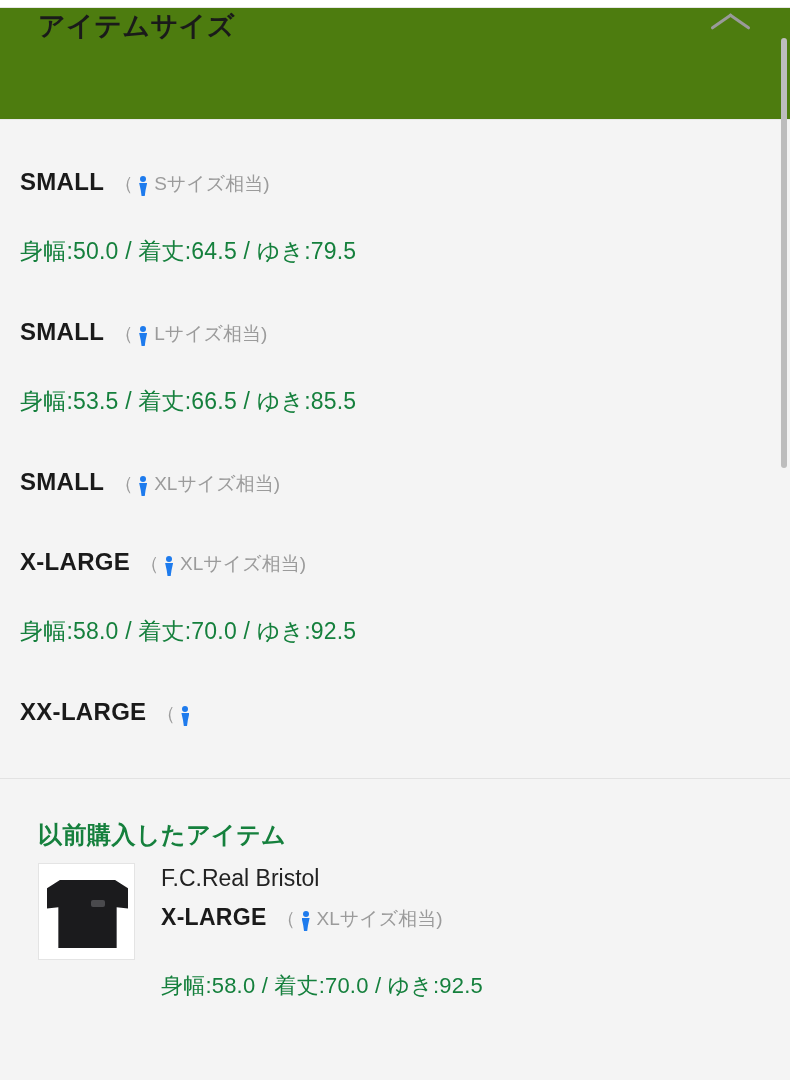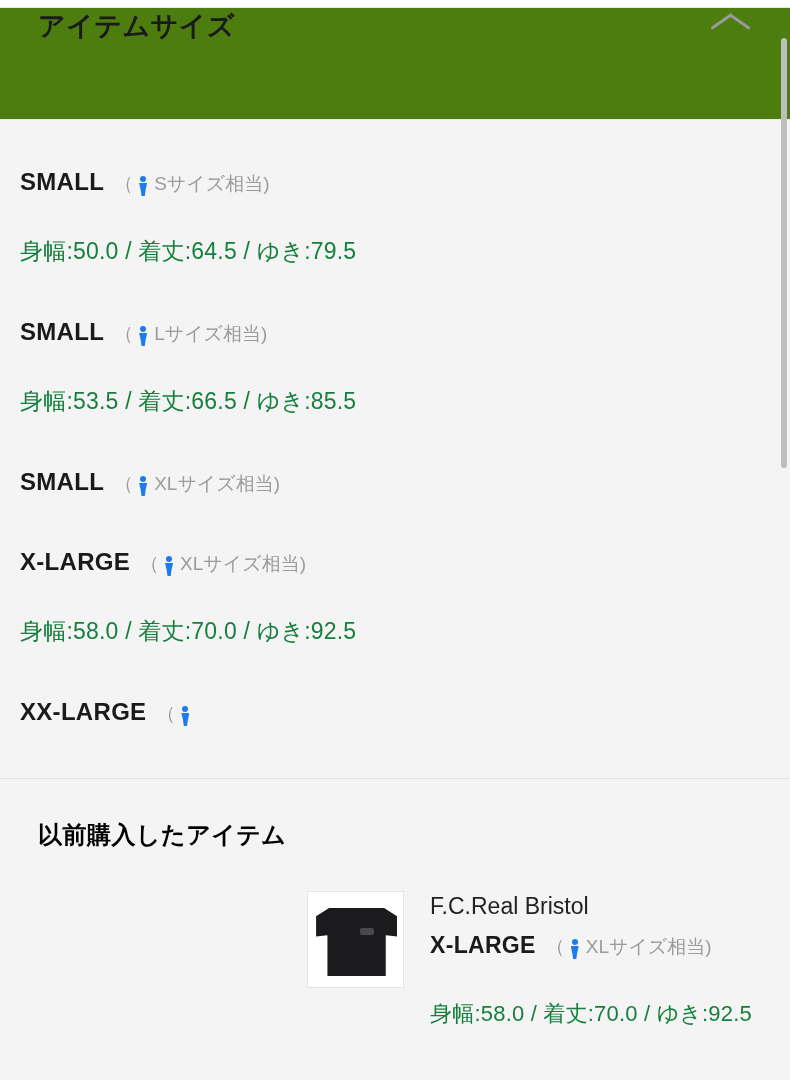--- a/index.html
+++ b/index.html
@@ -122,28 +122,27 @@
   }
 
   
   .purchased {
     background: #f4f4f4;
     padding: 40px 38px 0 38px;
   }
   .purchased-title {
     font-size: 24px;
     font-weight: bold;
-    color: #000000;
-    margin-bottom: 40px;
+    color: #15803d;
+    margin-bottom: 12px;
     letter-spacing: 0.5px;
   }
   .purchased-item {
     display: flex;
     align-items: flex-start;
-    justify-content: flex-end;
   }
   .thumb {
     width: 97px;
     height: 97px;
     background: #ffffff;
     border: 1px solid #e4e4e4;
     flex: 0 0 97px;
     position: relative;
     overflow: hidden;
   }

